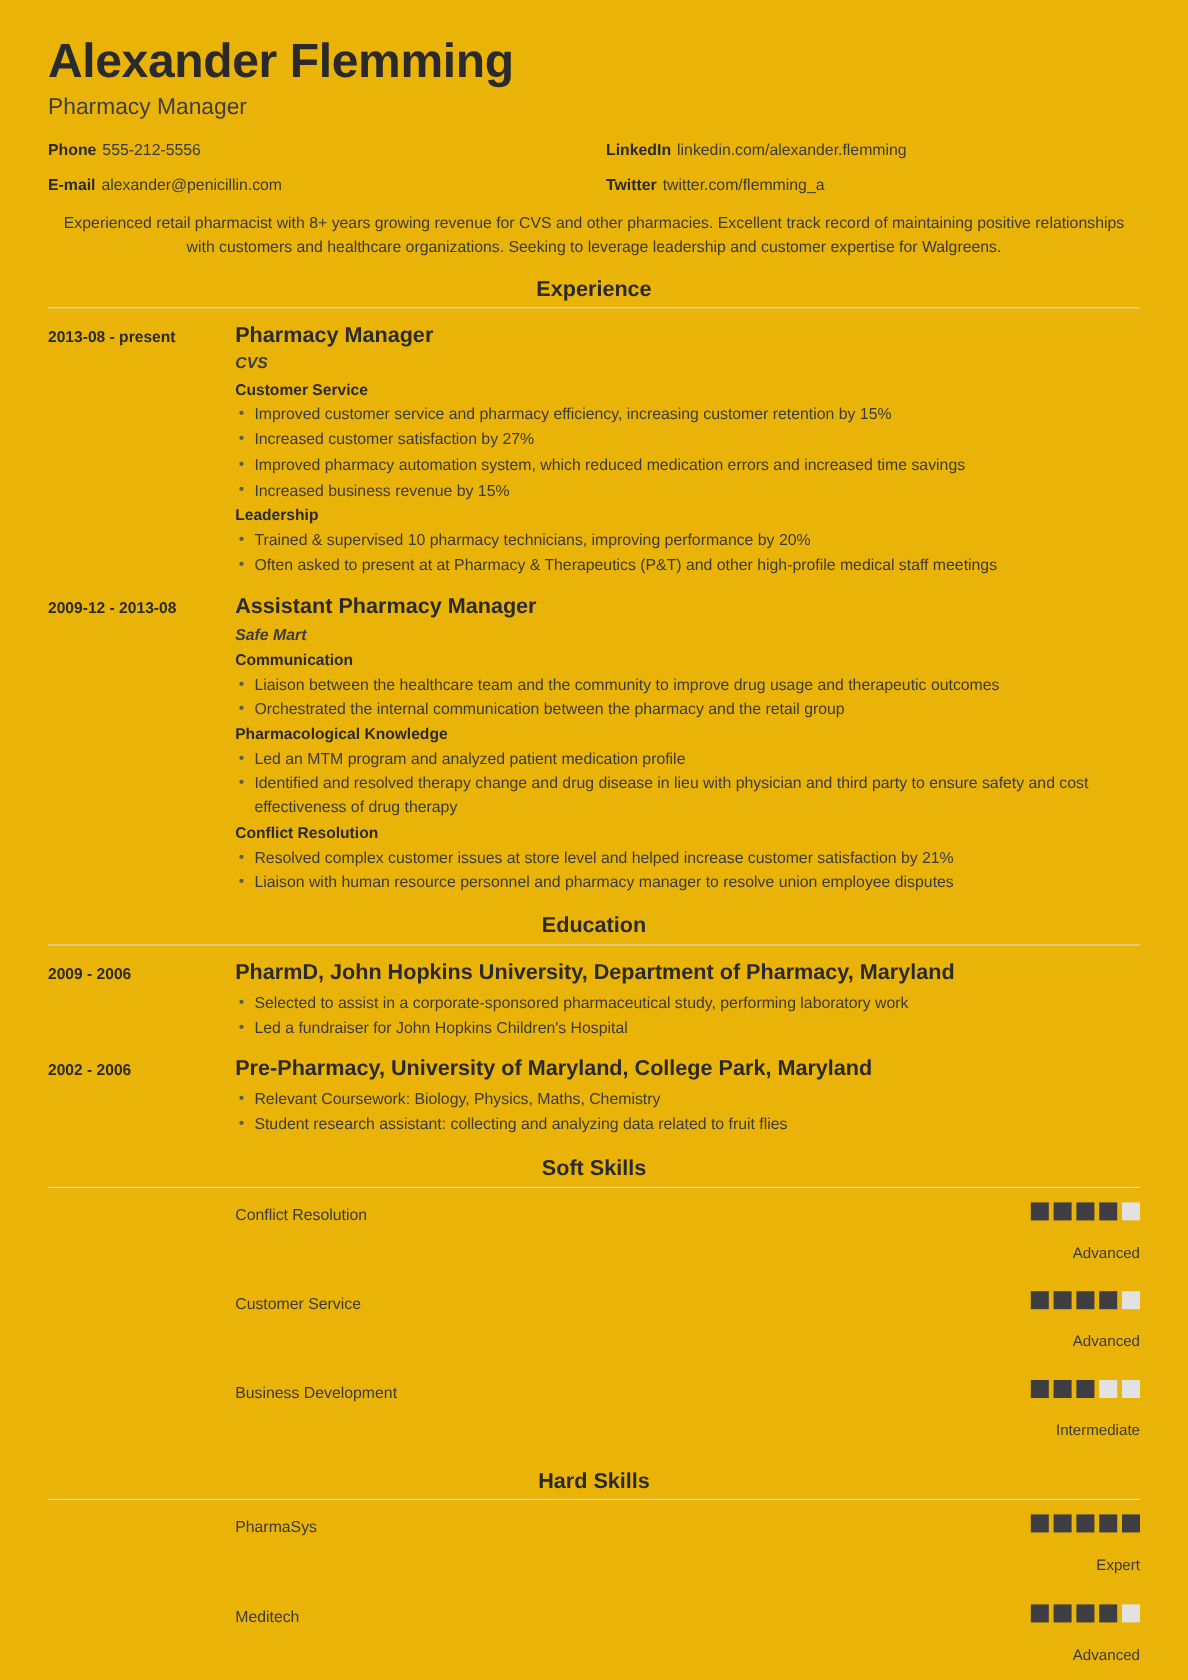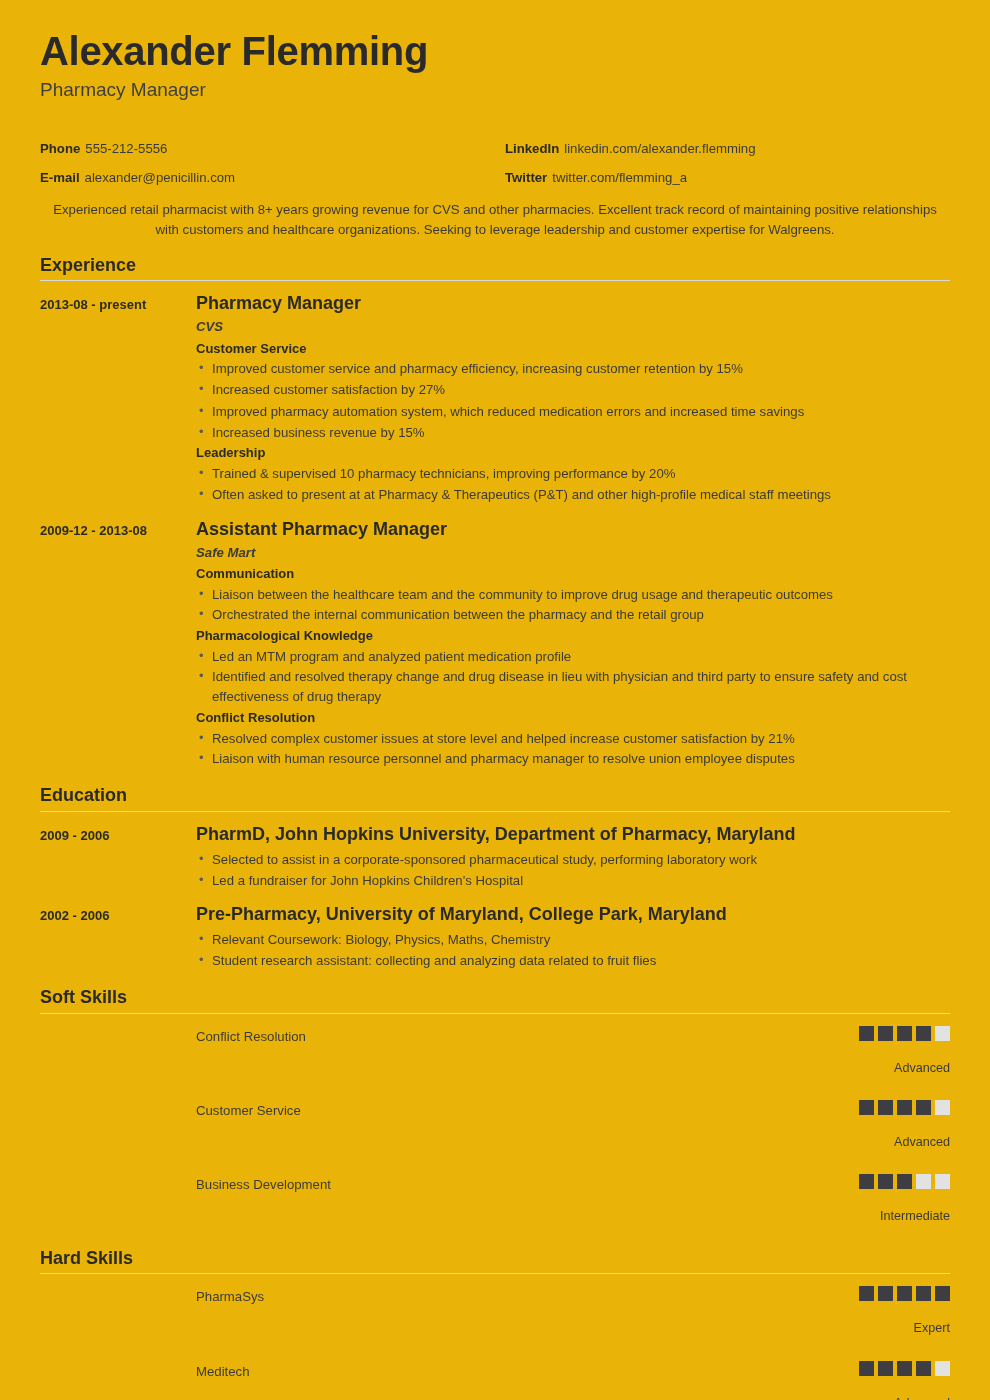--- a/index.html
+++ b/index.html
@@ -40,21 +40,20 @@
     line-height: 1.15;
   }
   .contact-grid {
     display: flex;
     flex-wrap: wrap;
     margin-bottom: 14px;
   }
   .contact-col {
     width: 50%;
     padding-right: 10px;
-    margin-top: 24px;
   }
   .contact-col.right { padding-left: 10px; }
   .contact-row {
     font-size: 13.2px;
     line-height: 1.2;
     margin-bottom: 13px;
     color: #3b3b3b;
     white-space: nowrap;
   }
   .contact-row:last-child { margin-bottom: 0; }
@@ -75,20 +74,21 @@
 
   
   .section-head {
     font-size: 18px;
     font-weight: bold;
     color: #2a2a2a;
     padding-bottom: 4px;
     border-bottom: 1px solid #d8d8d8;
     margin: 14px 0 12px 0;
     line-height: 1.2;
+    text-align: center;
   }
 
   
   .entry {
     display: flex;
     margin-bottom: 12px;
   }
   .entry:last-child { margin-bottom: 0; }
   .entry-date {
     width: 156px;

